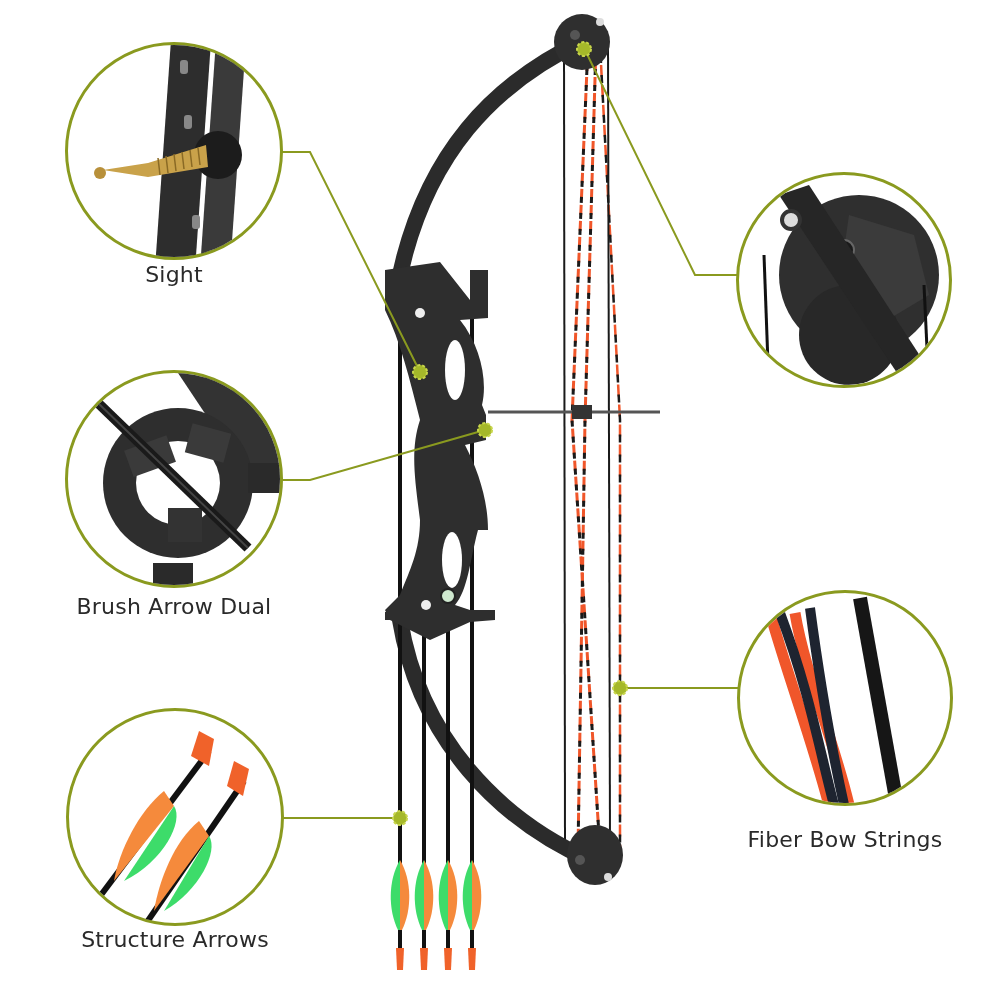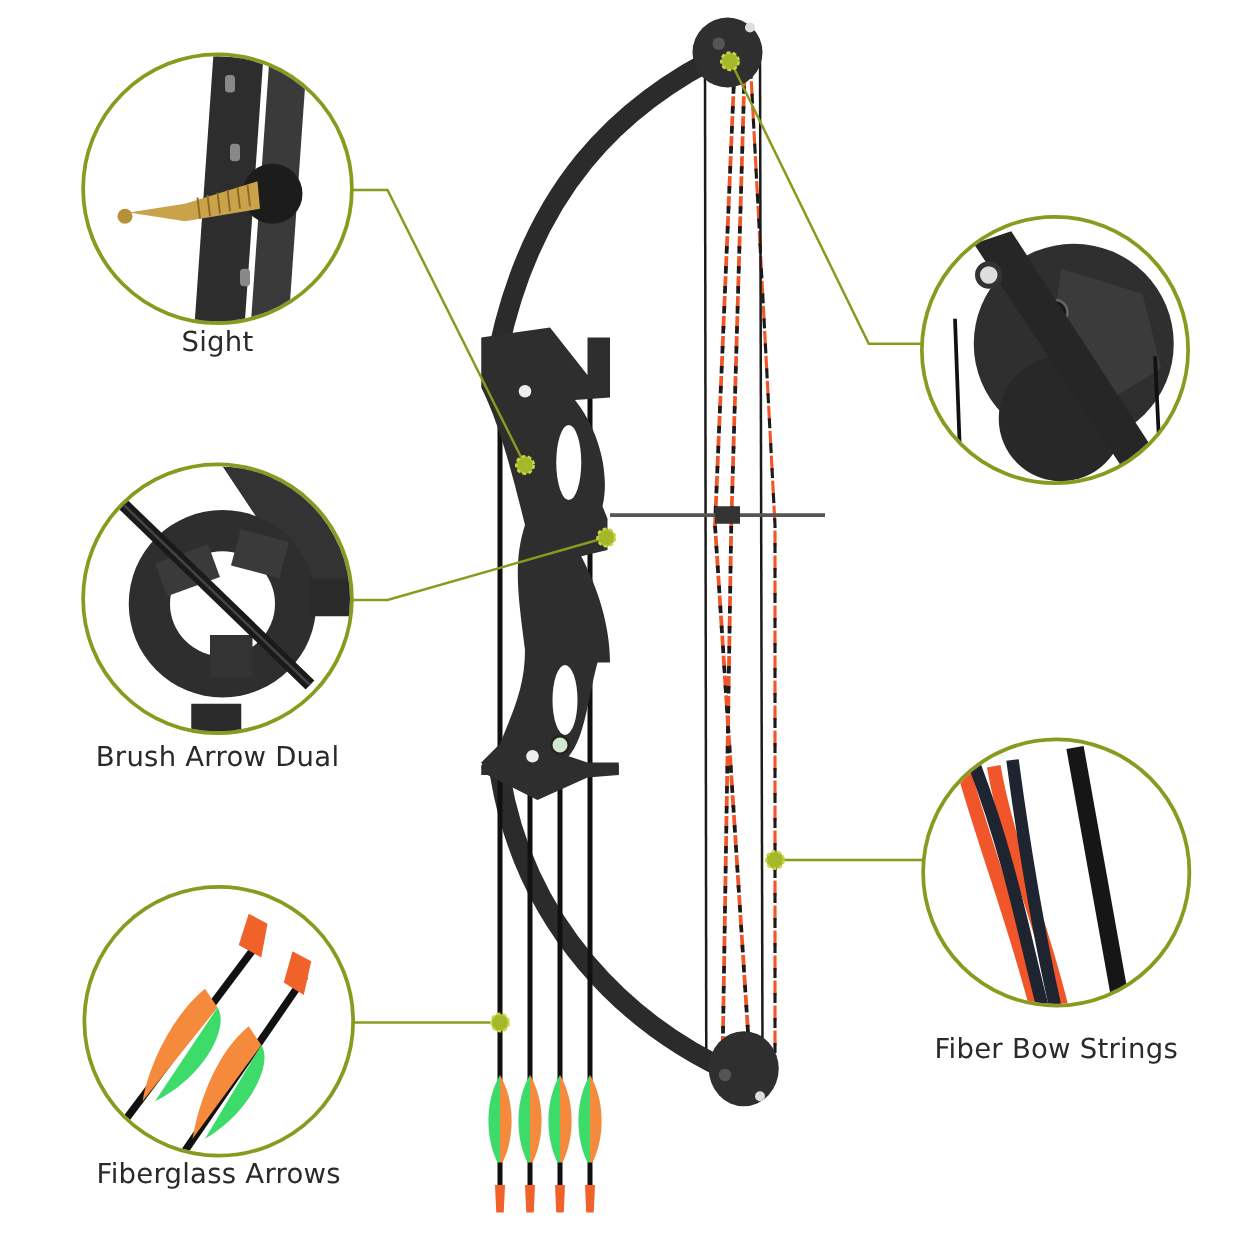--- a/index.html
+++ b/index.html
@@ -177,15 +177,15 @@
       <line x1="20" y1="200" x2="140" y2="40" stroke="#111" stroke-width="6"></line>
       <line x1="65" y1="230" x2="175" y2="70" stroke="#111" stroke-width="6"></line>
       <path d="M130 20 L145 28 L140 55 L122 45 Z" fill="#f0622a"></path>
       <path d="M165 50 L180 58 L174 85 L158 75 Z" fill="#f0622a"></path>
       <path d="M95 80 C70 100 50 140 45 170 L105 95 Z" fill="#f58a3c"></path>
       <path d="M105 95 C115 110 95 150 55 170 Z" fill="#3ddc6a"></path>
       <path d="M130 110 C105 130 90 170 85 200 L140 125 Z" fill="#f58a3c"></path>
       <path d="M140 125 C150 140 130 180 95 200 Z" fill="#3ddc6a"></path>
     </svg>
   </div>
-  <div class="callout-label" style="left:55px; top:927px; width:240px;">Fiberglass Arrows</div>
+  <div class="callout-label" style="left:55px; top:927px; width:240px;">Structure Arrows</div>
 
 </div>
 
 </body></html>

